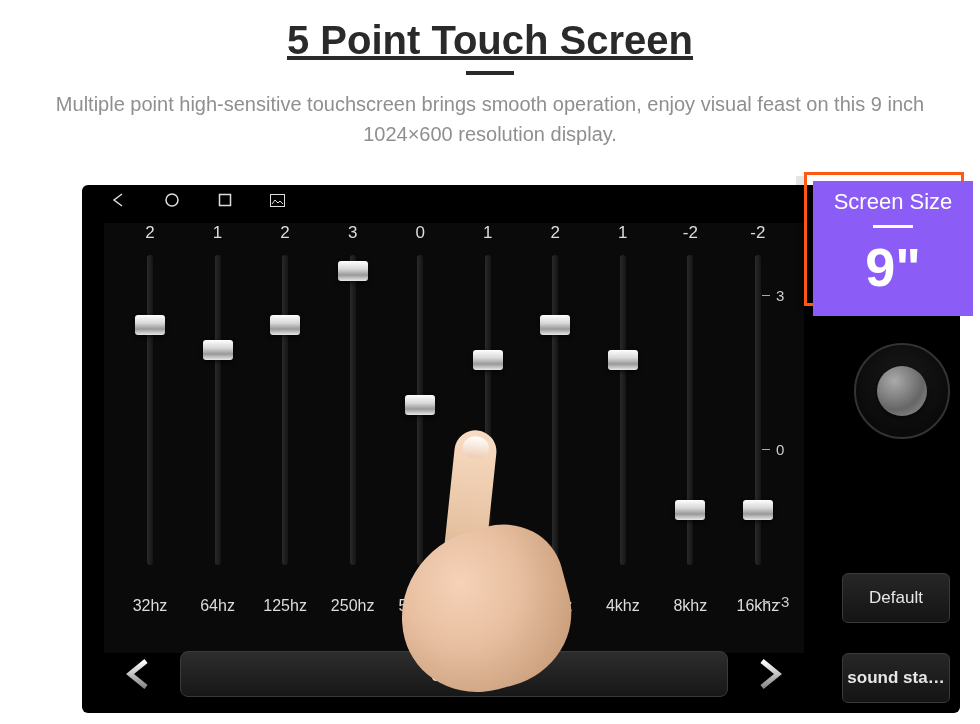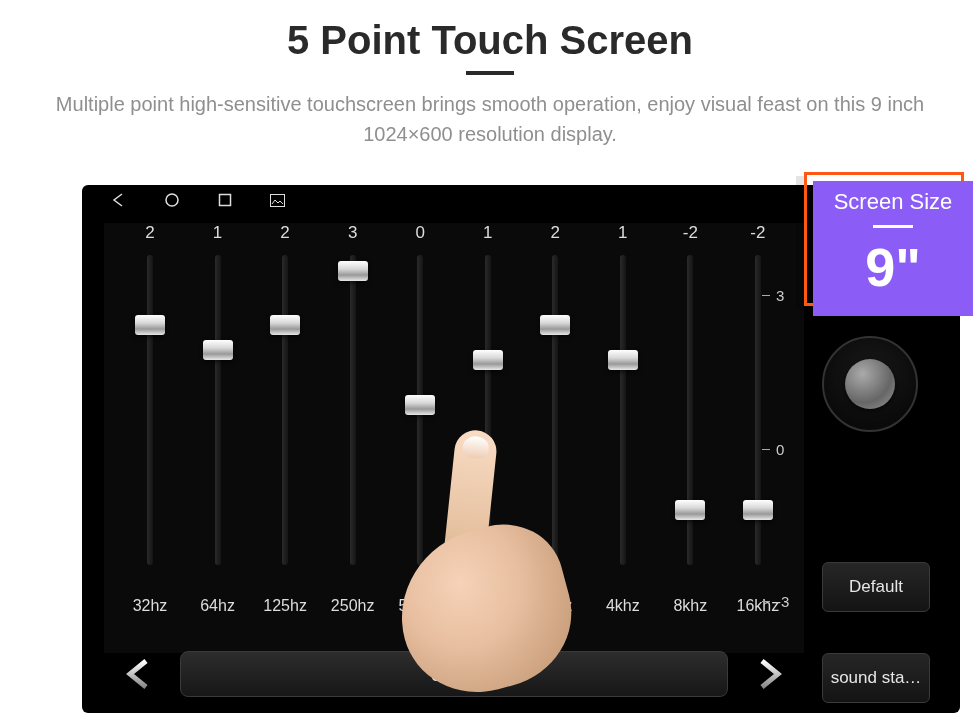--- a/index.html
+++ b/index.html
@@ -12,20 +12,21 @@
   position: relative;
 }
 .header-section {
   text-align: center;
   padding-top: 18px;
 }
 .main-title {
   font-size: 40px;
   font-weight: 700;
   color: #2a2a2a;
+  text-decoration: underline;
 }
 .title-underline {
   width: 48px;
   height: 4px;
   background: #2a2a2a;
   margin: 8px auto 14px auto;
 }
 .subtitle {
   color: #8f8f8f;
   font-size: 20px;
@@ -149,22 +150,22 @@
   color: #eee;
 }
 .side-panel {
   position: absolute;
   top: 38px;
   right: 10px;
   width: 128px;
   height: 480px;
   display: flex;
   flex-direction: column;
-  align-items: flex-start;
-  gap: 23px;
+  align-items: flex-end;
+  gap: 30px;
   padding-top: 8px;
 }
 .toggle {
   width: 82px; height: 40px;
   background: linear-gradient(180deg,#3a3a3a,#1a1a1a);
   border: 1px solid #555;
   border-radius: 20px;
   position: relative;
   margin-top: 36px;
 }
@@ -193,21 +194,21 @@
   width: 108px;
   height: 50px;
   background: linear-gradient(180deg,#262626,#141414);
   border: 1px solid #3a3a3a;
   border-radius: 6px;
   display: flex; align-items: center; justify-content: center;
   font-size: 17px;
   color: #e6e6e6;
   margin-top: auto;
 }
-.side-btn + .side-btn { margin-top: 18px; }
+.side-btn + .side-btn { margin-top: 0; font-weight: bold; }
 
 .badge {
   position: absolute;
   top: 172px;
   right: 16px;
   width: 160px;
   height: 134px;
   border: 3px solid #ff5714;
   box-shadow: -8px 4px 0 0 rgba(0,0,0,0.10);
 }

